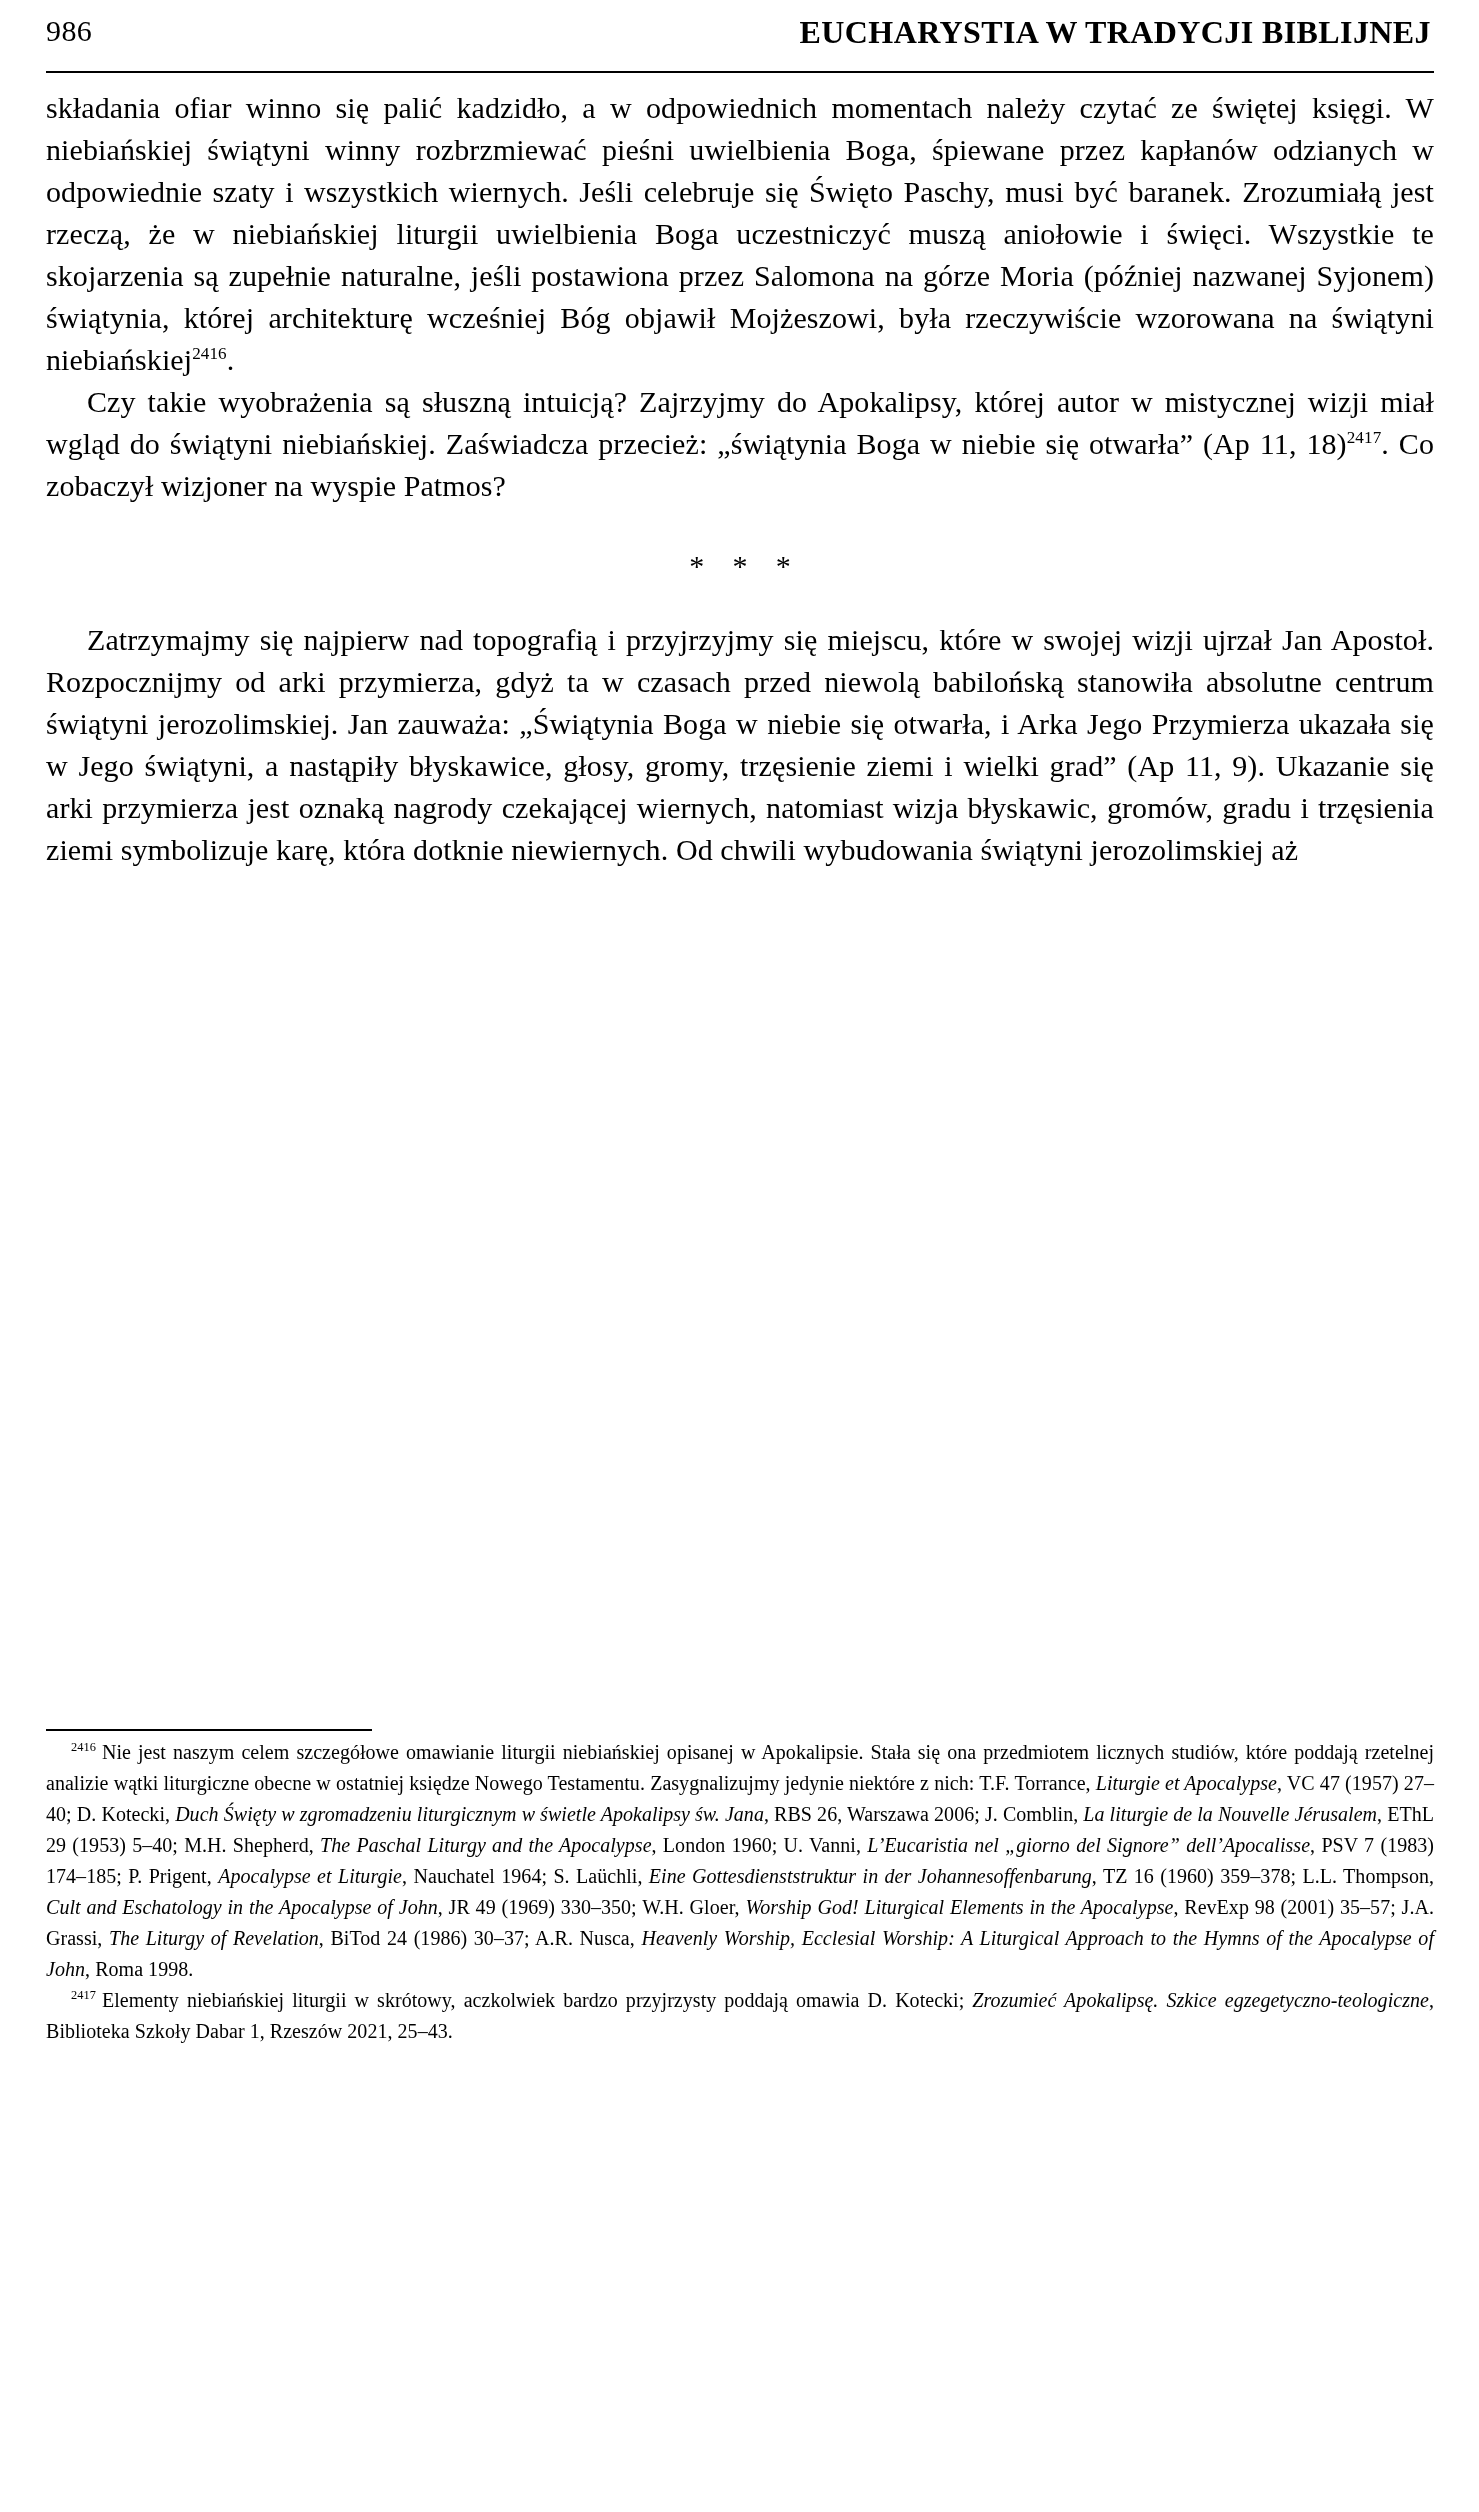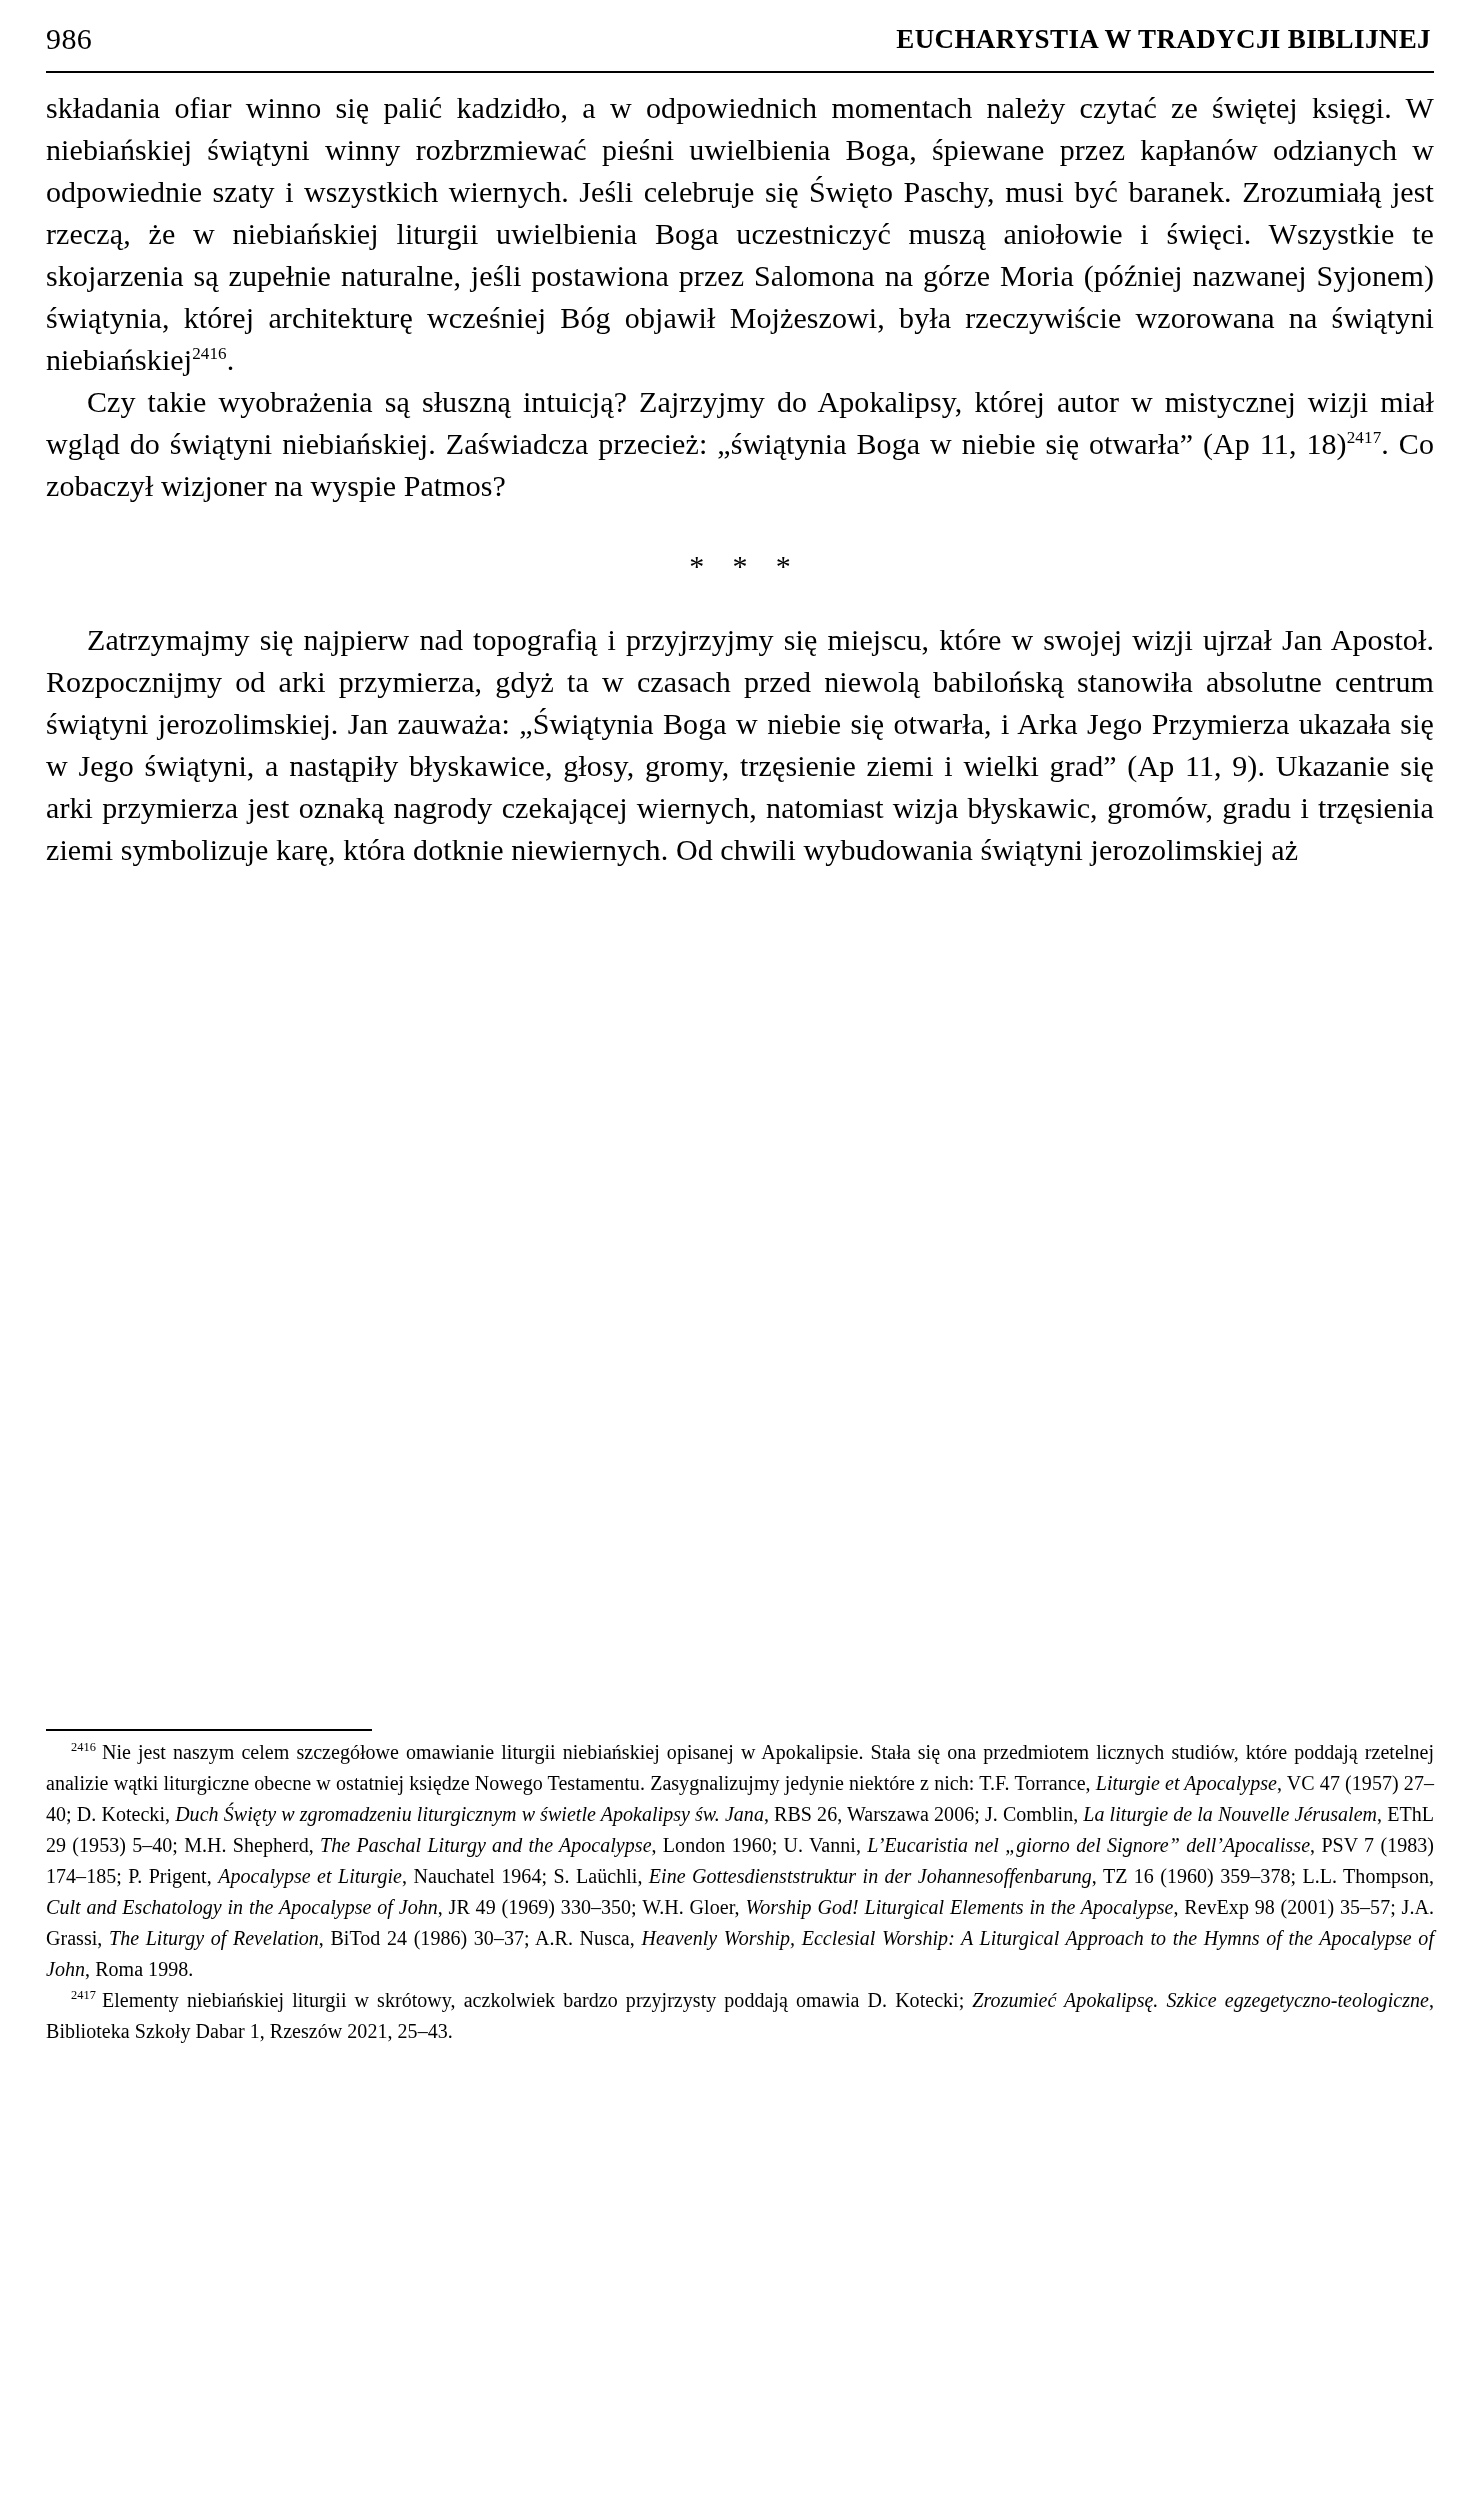--- a/index.html
+++ b/index.html
@@ -17,36 +17,36 @@
     color: #000000;
     font-family: "Liberation Serif", "DejaVu Serif", serif;
     box-sizing: border-box;
     padding: 0 46px;
     overflow: hidden;
   }
 
   
   .running-head {
     display: flex;
-    align-items: center;
+    align-items: flex-start;
     justify-content: space-between;
     padding-top: 16.3px;
     height: 46px;
     gap: 28px;
   }
 
   .folio {
     font-size: 30px;
     letter-spacing: 0.4px;
     line-height: 1;
   }
 
   .head-title {
     font-weight: bold;
-    font-size: 27px;
+    font-size: 32px;
     letter-spacing: 0.4px;
     line-height: 1;
     padding-right: 3px;
   }
 
   .head-rule {
     border: 0;
     border-top: 2.2px solid #000;
     margin: 9px 0 0 0;
     width: 100%;

